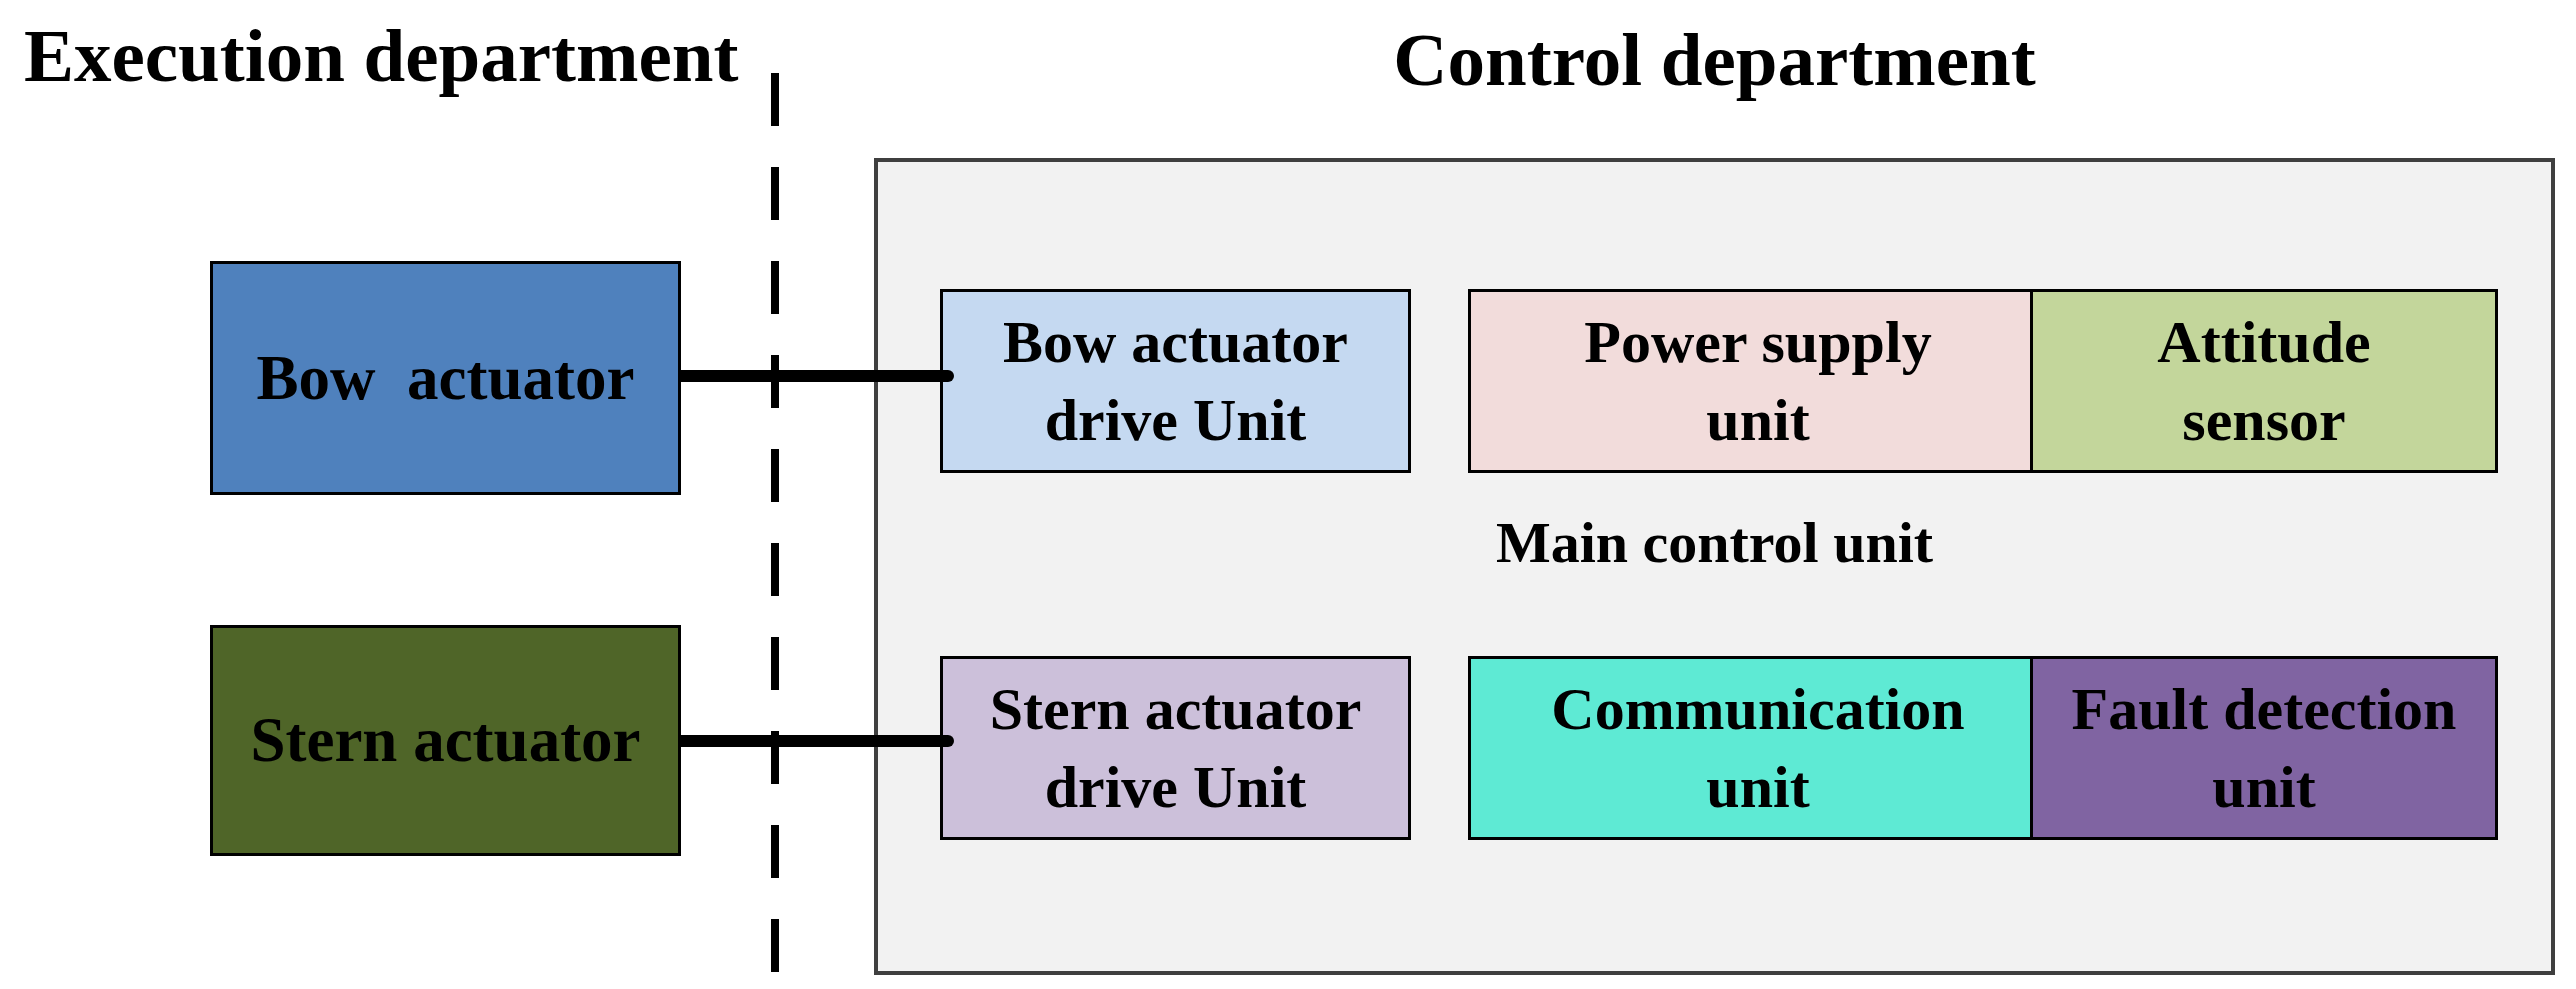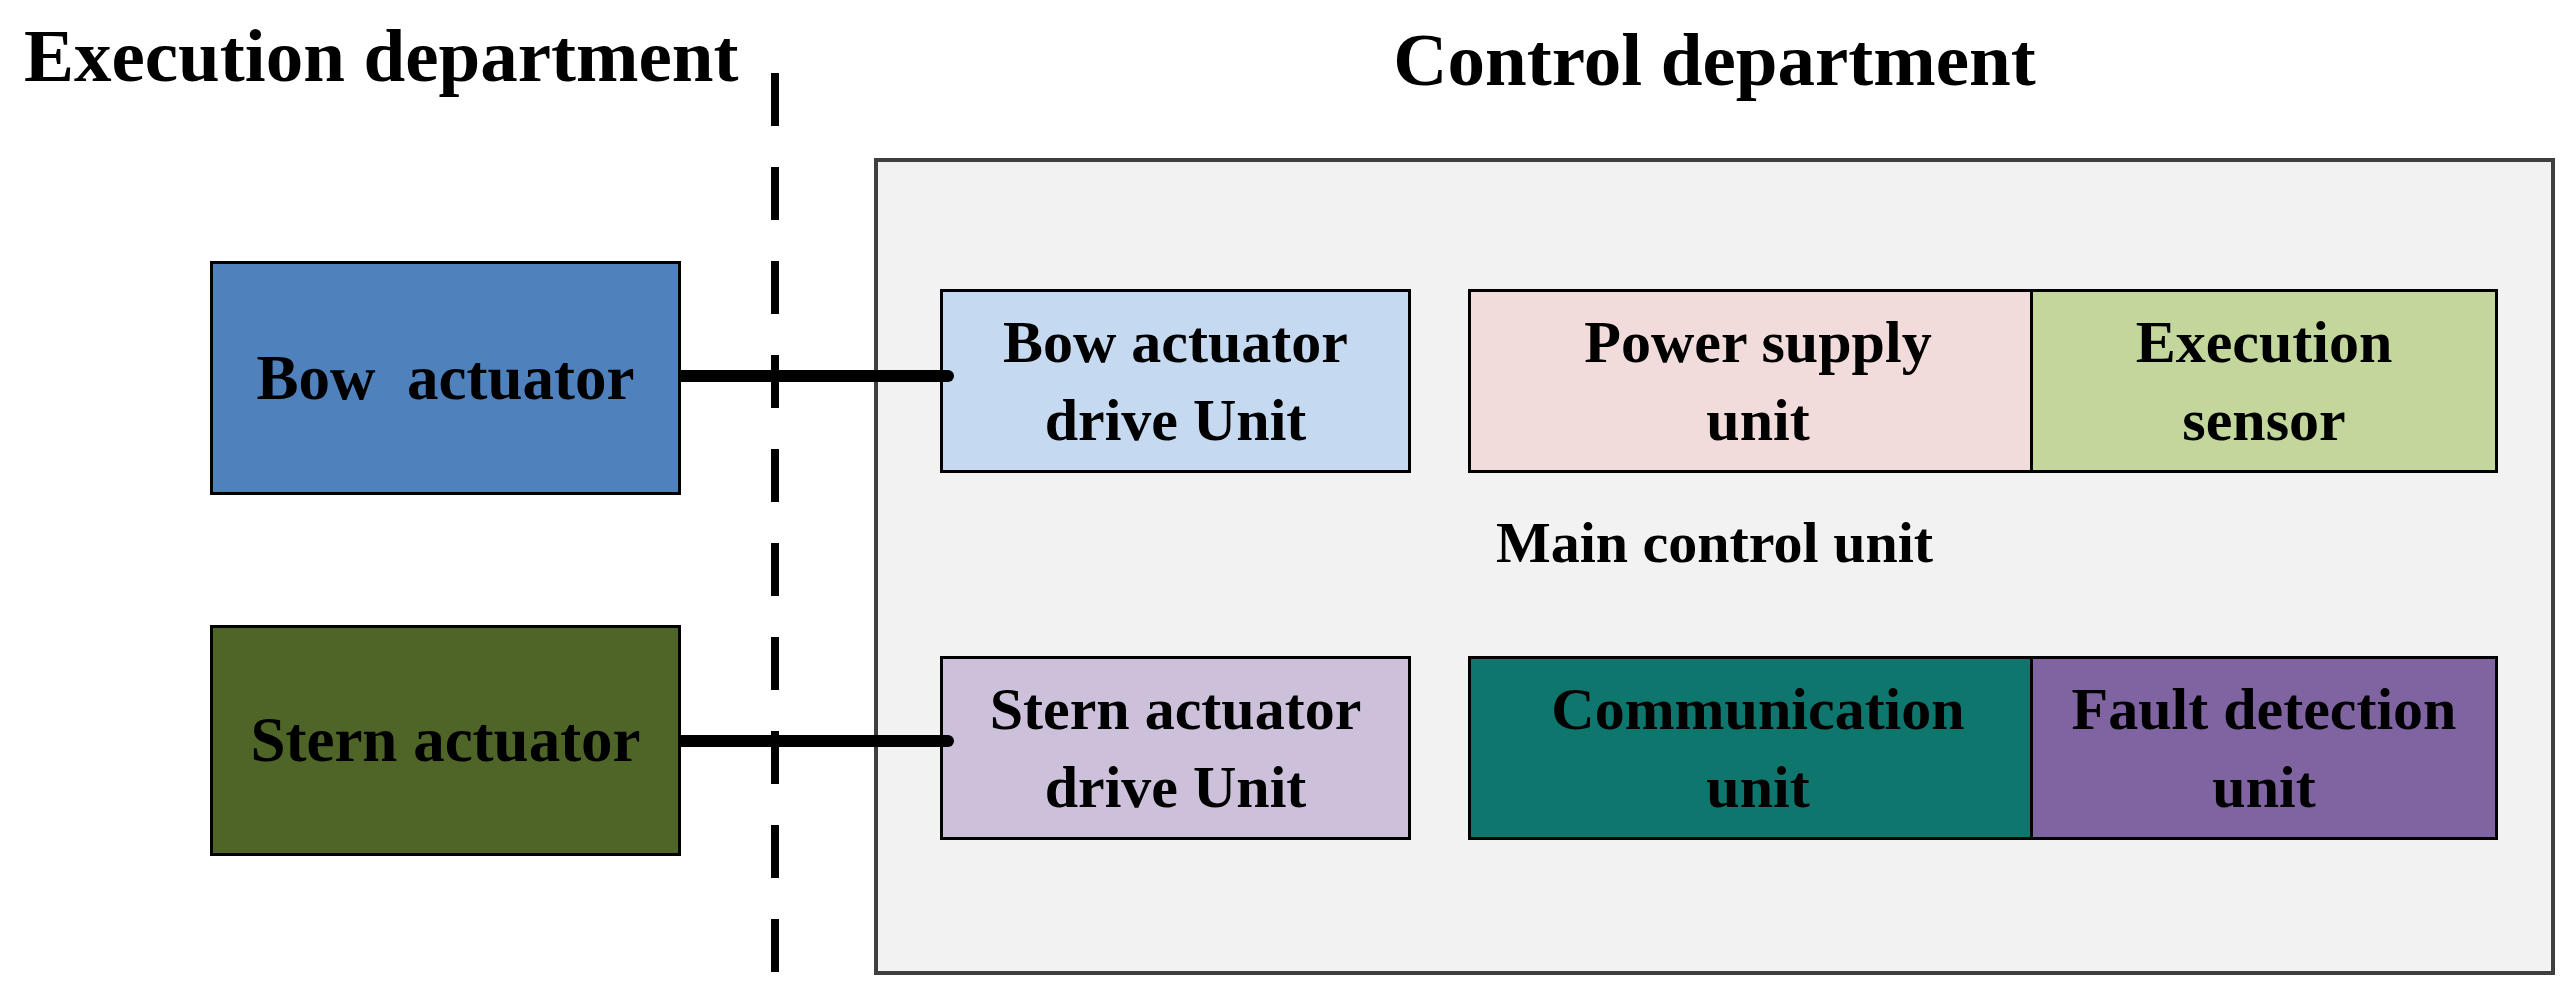--- a/index.html
+++ b/index.html
@@ -112,30 +112,30 @@
       <span class="label">Bow actuator
 drive Unit</span>
     </div>
 
     <div class="box unit-box r1 c2" style="background-color: rgb(242, 220, 219);">
       <span class="label">Power supply
 unit</span>
     </div>
 
     <div class="box unit-box r1 c3" style="background-color: rgb(195, 214, 155);">
-      <span class="label">Execution
+      <span class="label">Attitude
 sensor</span>
     </div>
 
     <div class="box unit-box r2 c1" style="background-color: rgb(204, 192, 218);">
       <span class="label">Stern actuator
 drive Unit</span>
     </div>
 
-    <div class="box unit-box r2 c2" style="background-color: #0f766e;">
+    <div class="box unit-box r2 c2" style="background-color: #5eead4;">
       <span class="label">Communication
 unit</span>
     </div>
 
     <div class="box unit-box r2 c3" style="background-color: rgb(128, 100, 162);">
       <span class="label">Fault detection
 unit</span>
     </div>
 
   </div>

